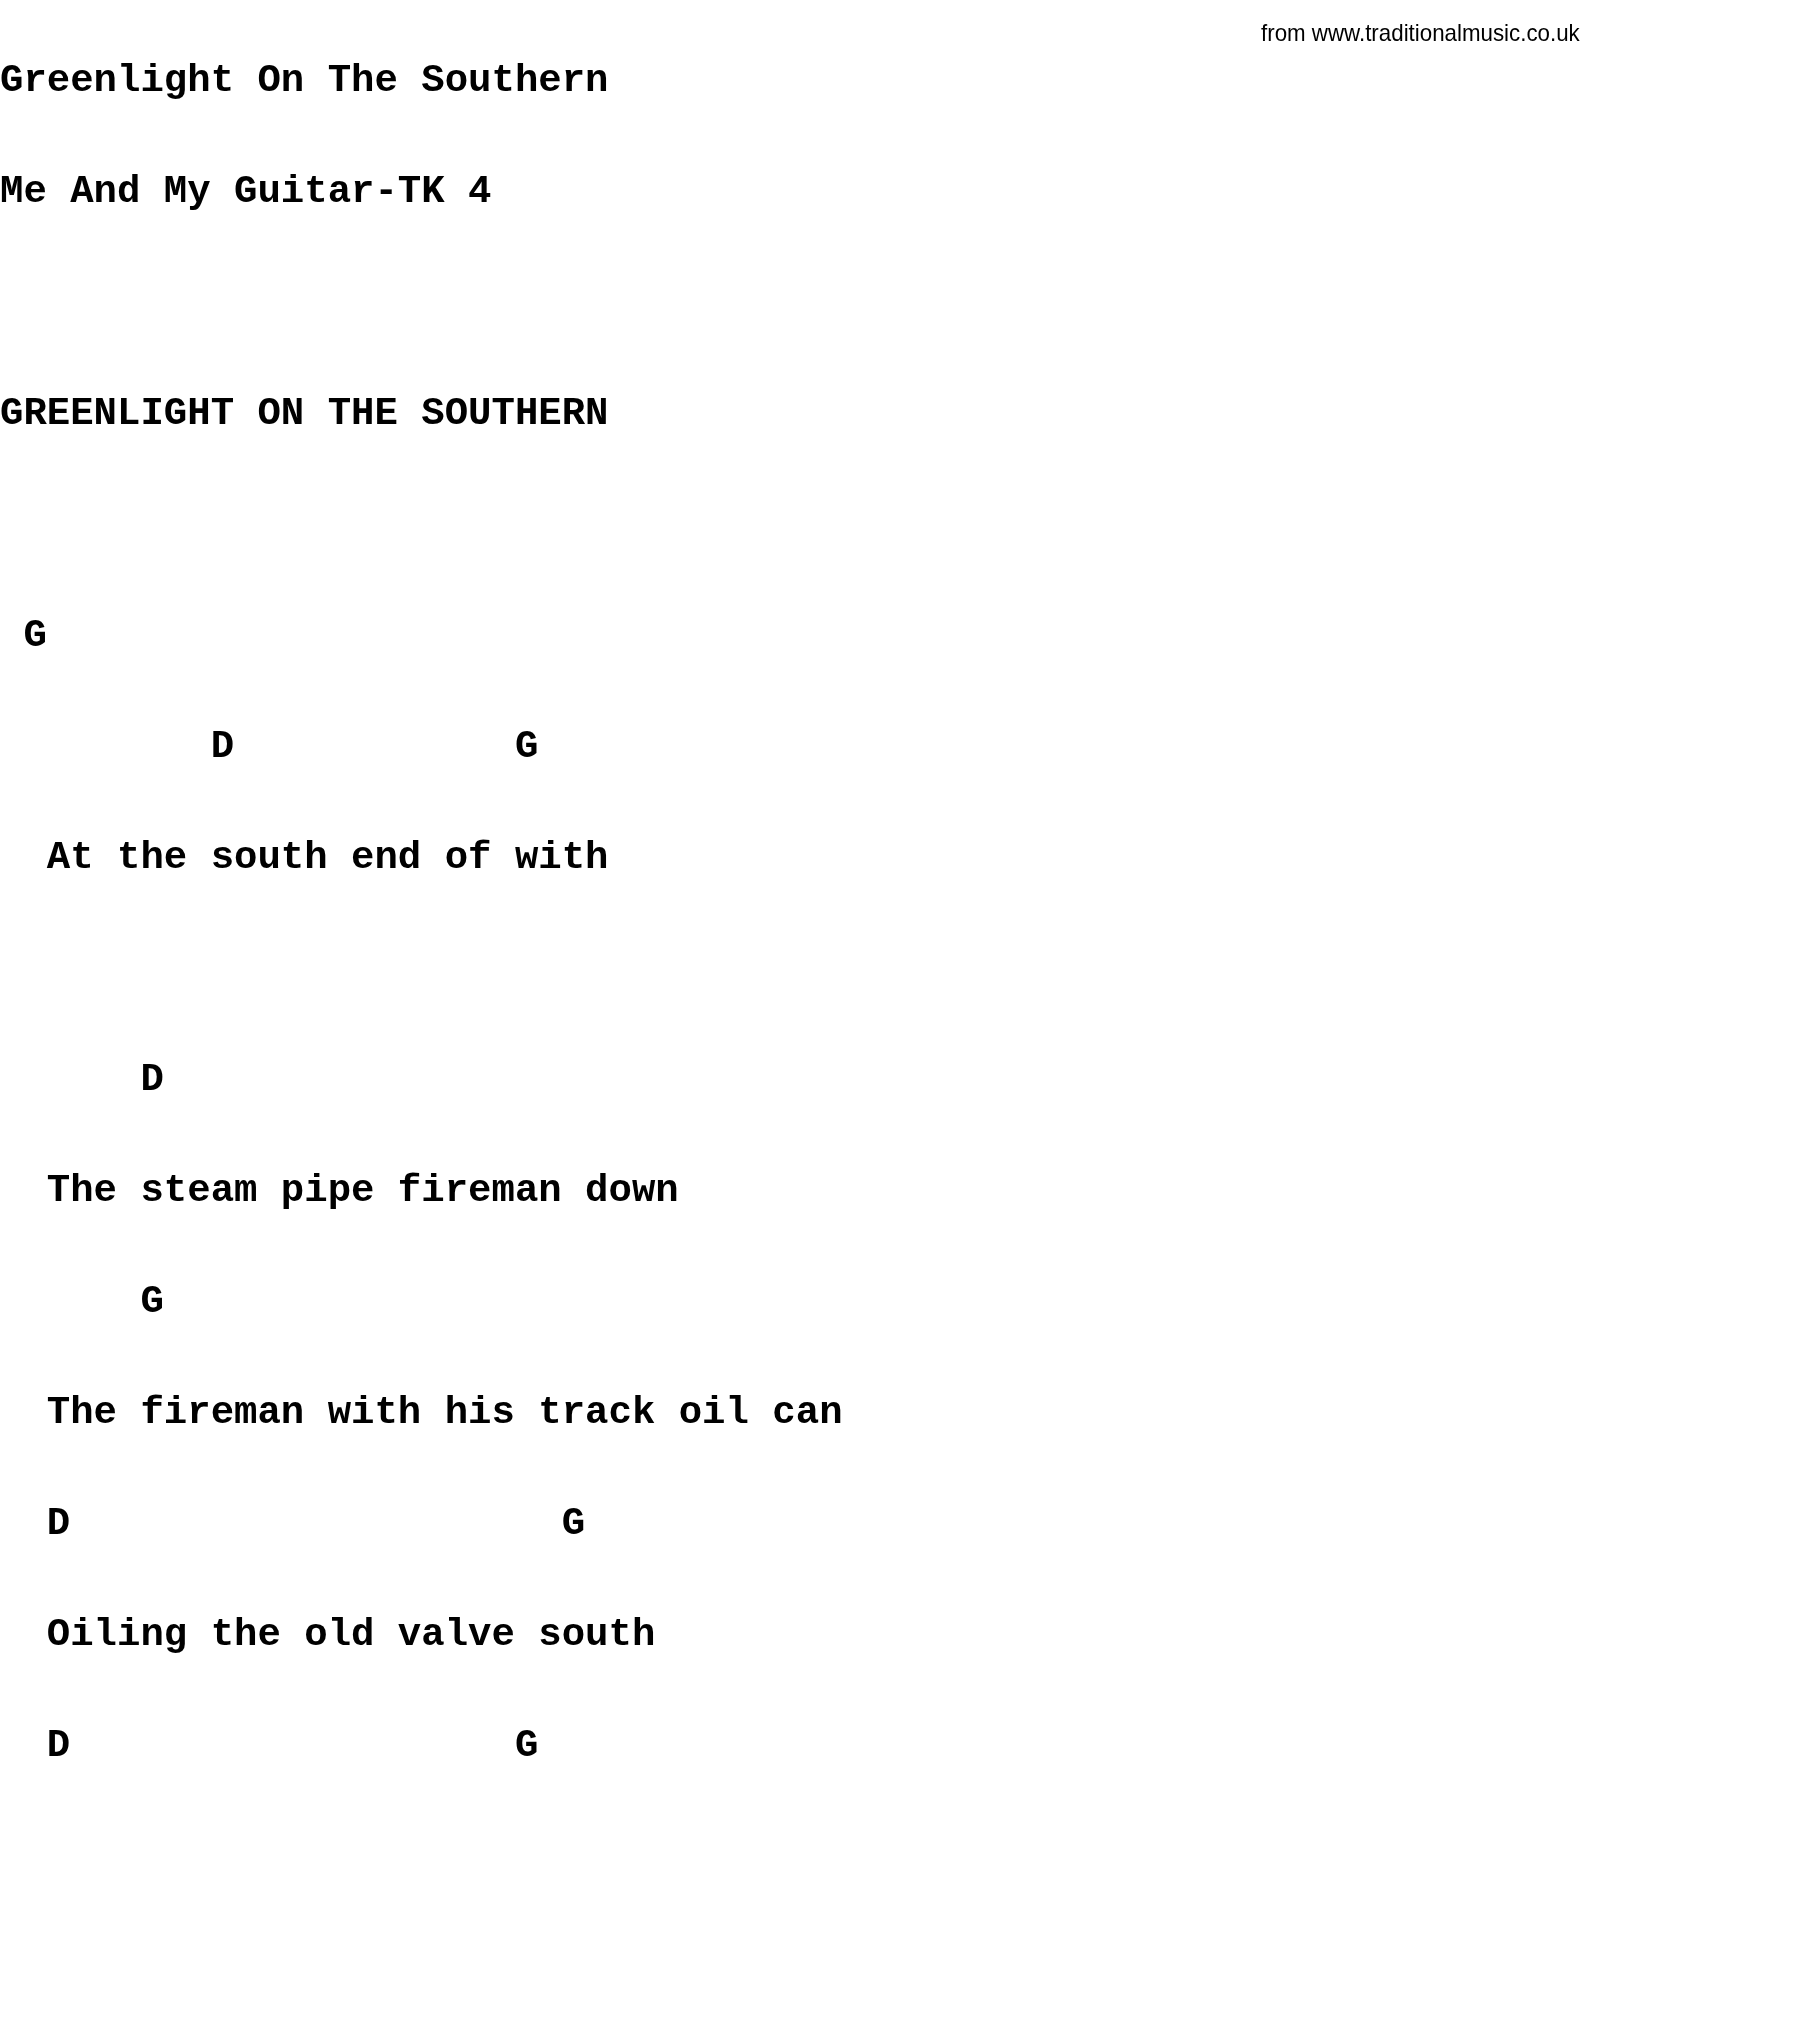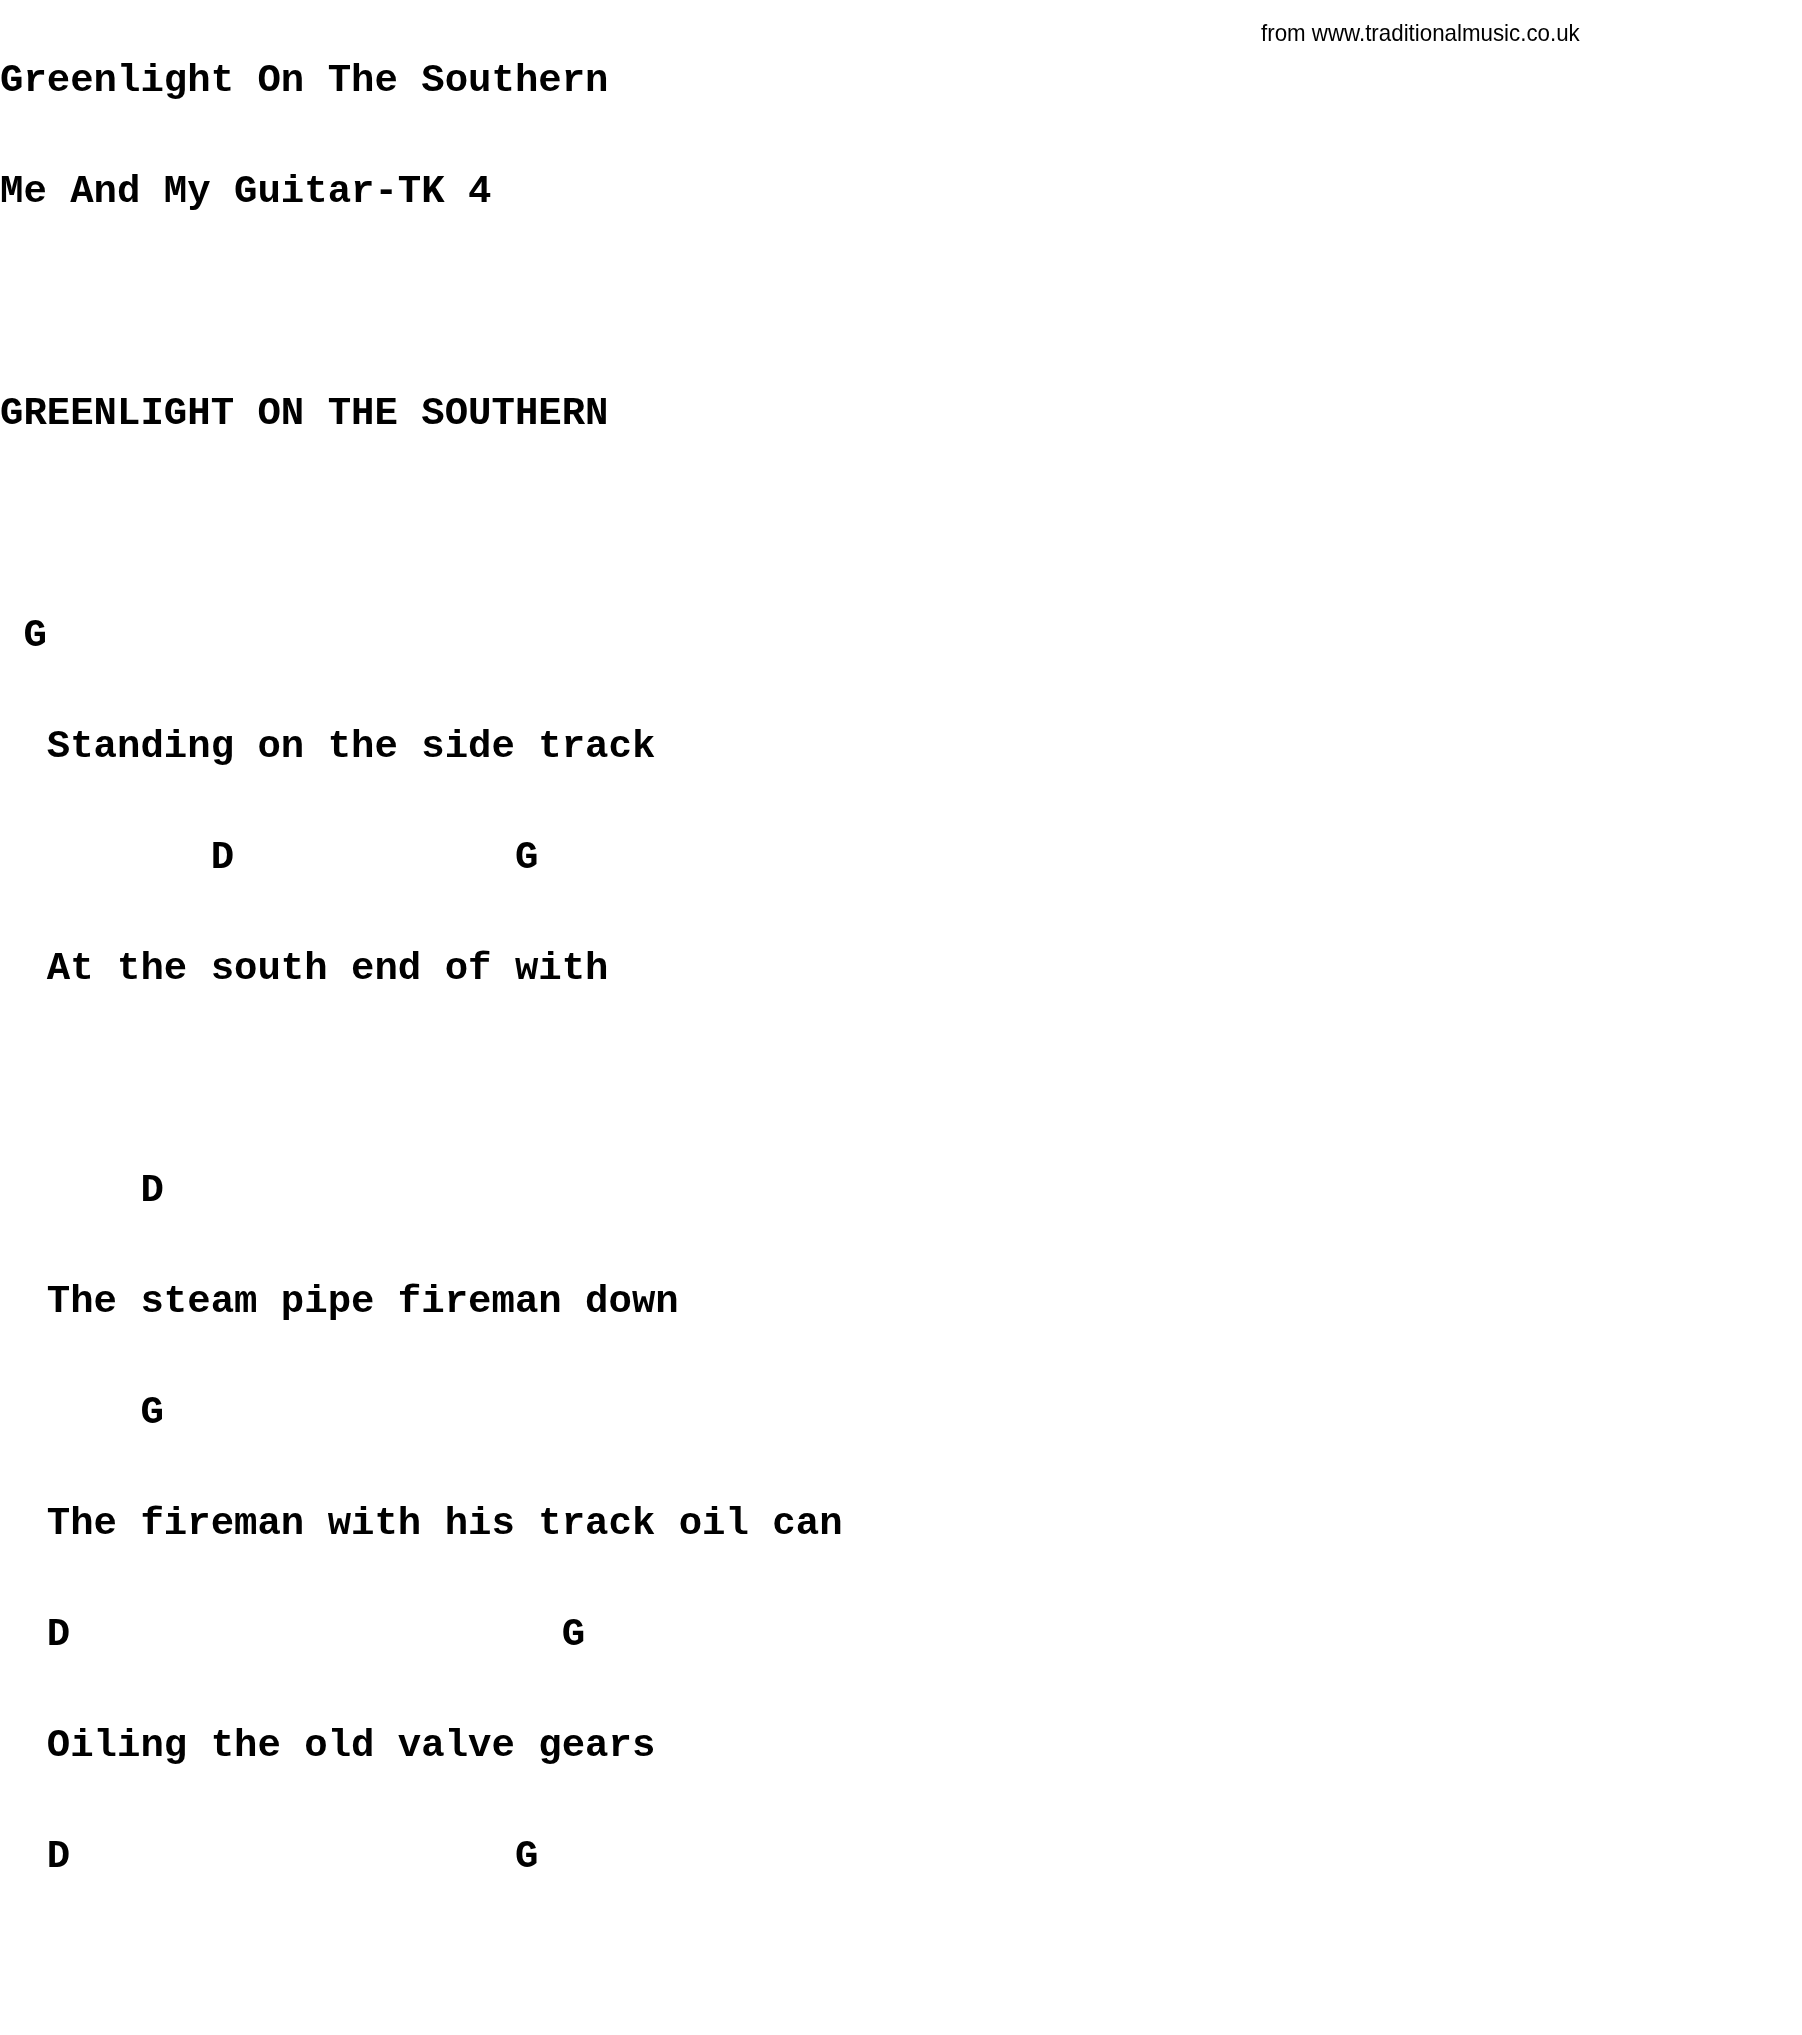--- a/index.html
+++ b/index.html
@@ -25,30 +25,29 @@
 </head>
 <body>
 
 <div class="sheet">
   <span class="line">Greenlight On The Southern</span>
   <span class="line">Me And My Guitar-TK 4</span>
   <span class="line"></span>
   <span class="line">GREENLIGHT ON THE SOUTHERN</span>
   <span class="line"></span>
   <span class="line"> G</span>
-  <span class="line">  Standing on the side track</span>
   <span class="line">         D            G</span>
   <span class="line">  At the south end of with</span>
   <span class="line"></span>
   <span class="line">      D</span>
   <span class="line">  The steam pipe fireman down</span>
   <span class="line">      G</span>
   <span class="line">  The fireman with his track oil can</span>
   <span class="line">  D                     G</span>
-  <span class="line">  Oiling the old valve gears</span>
+  <span class="line">  Oiling the old valve south</span>
   <span class="line">  D                   G</span>
   
   
   
   
   
   
   
   
   

